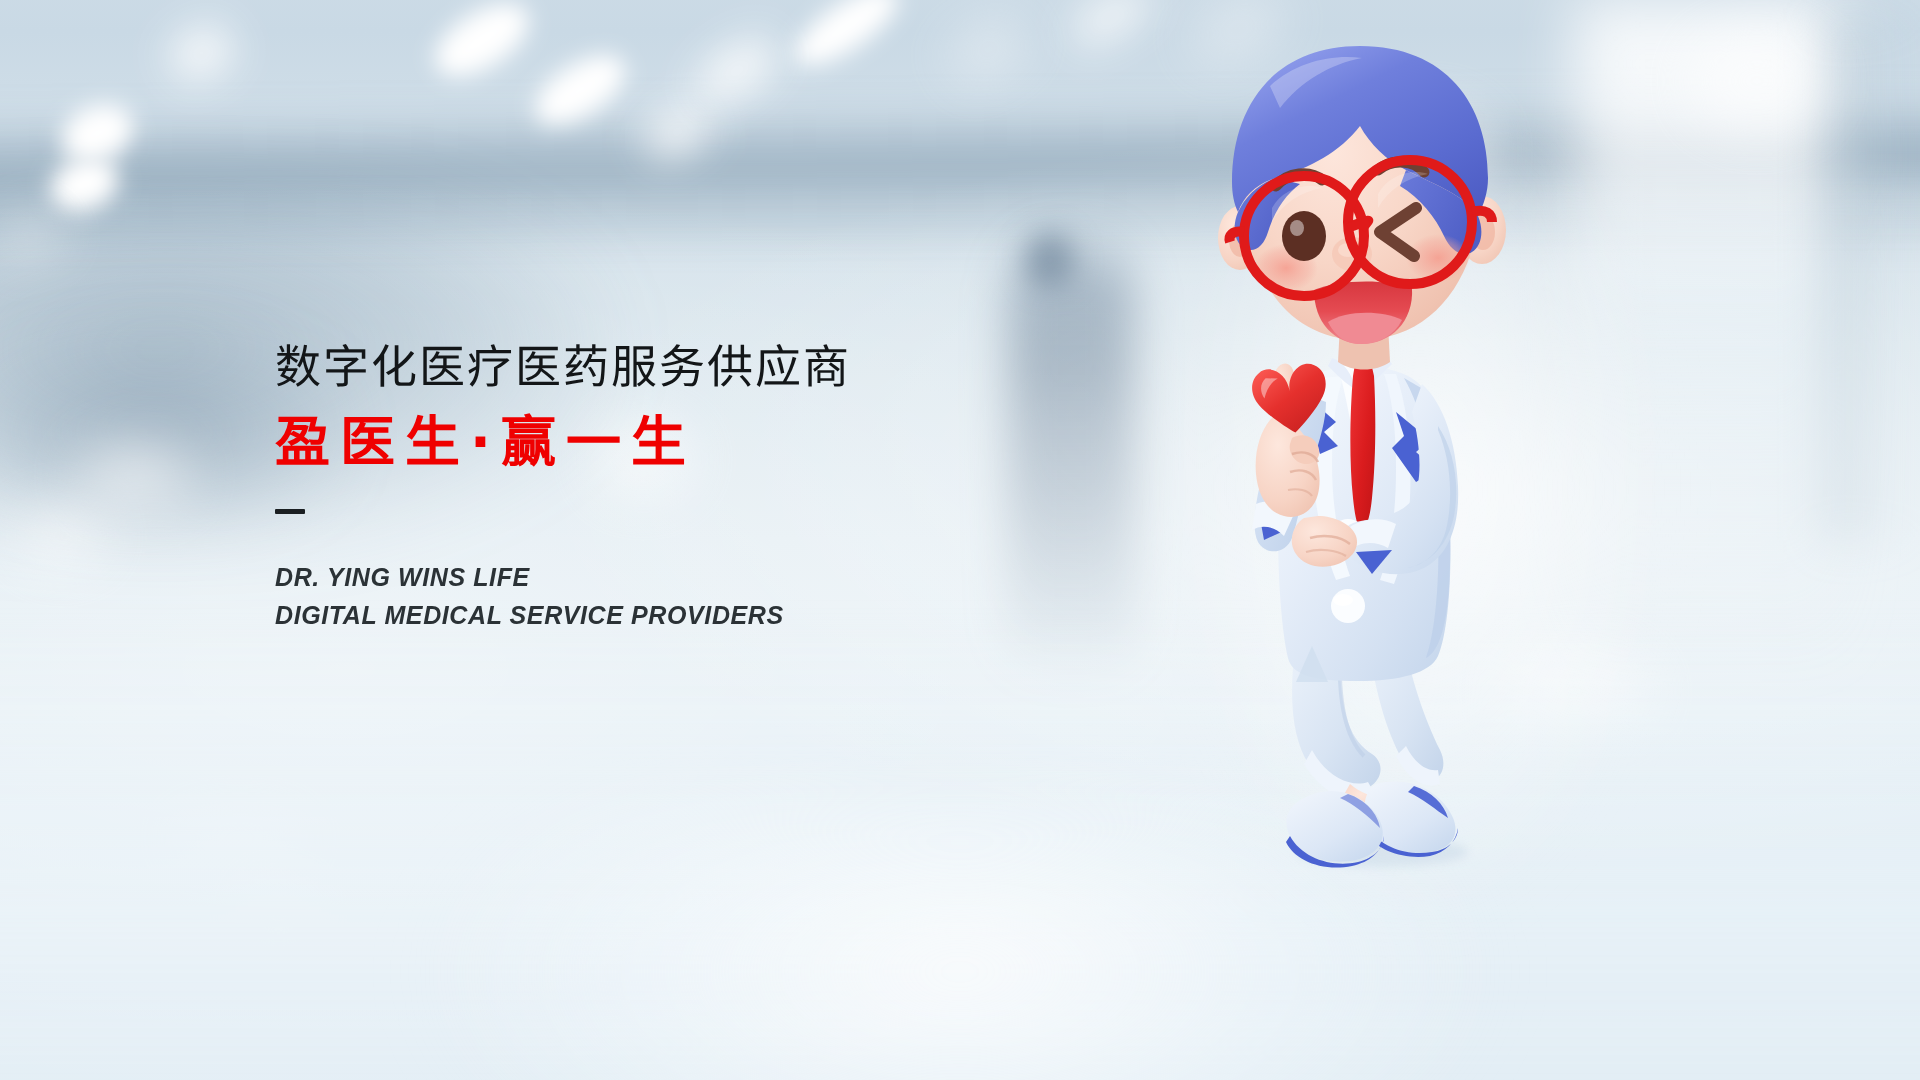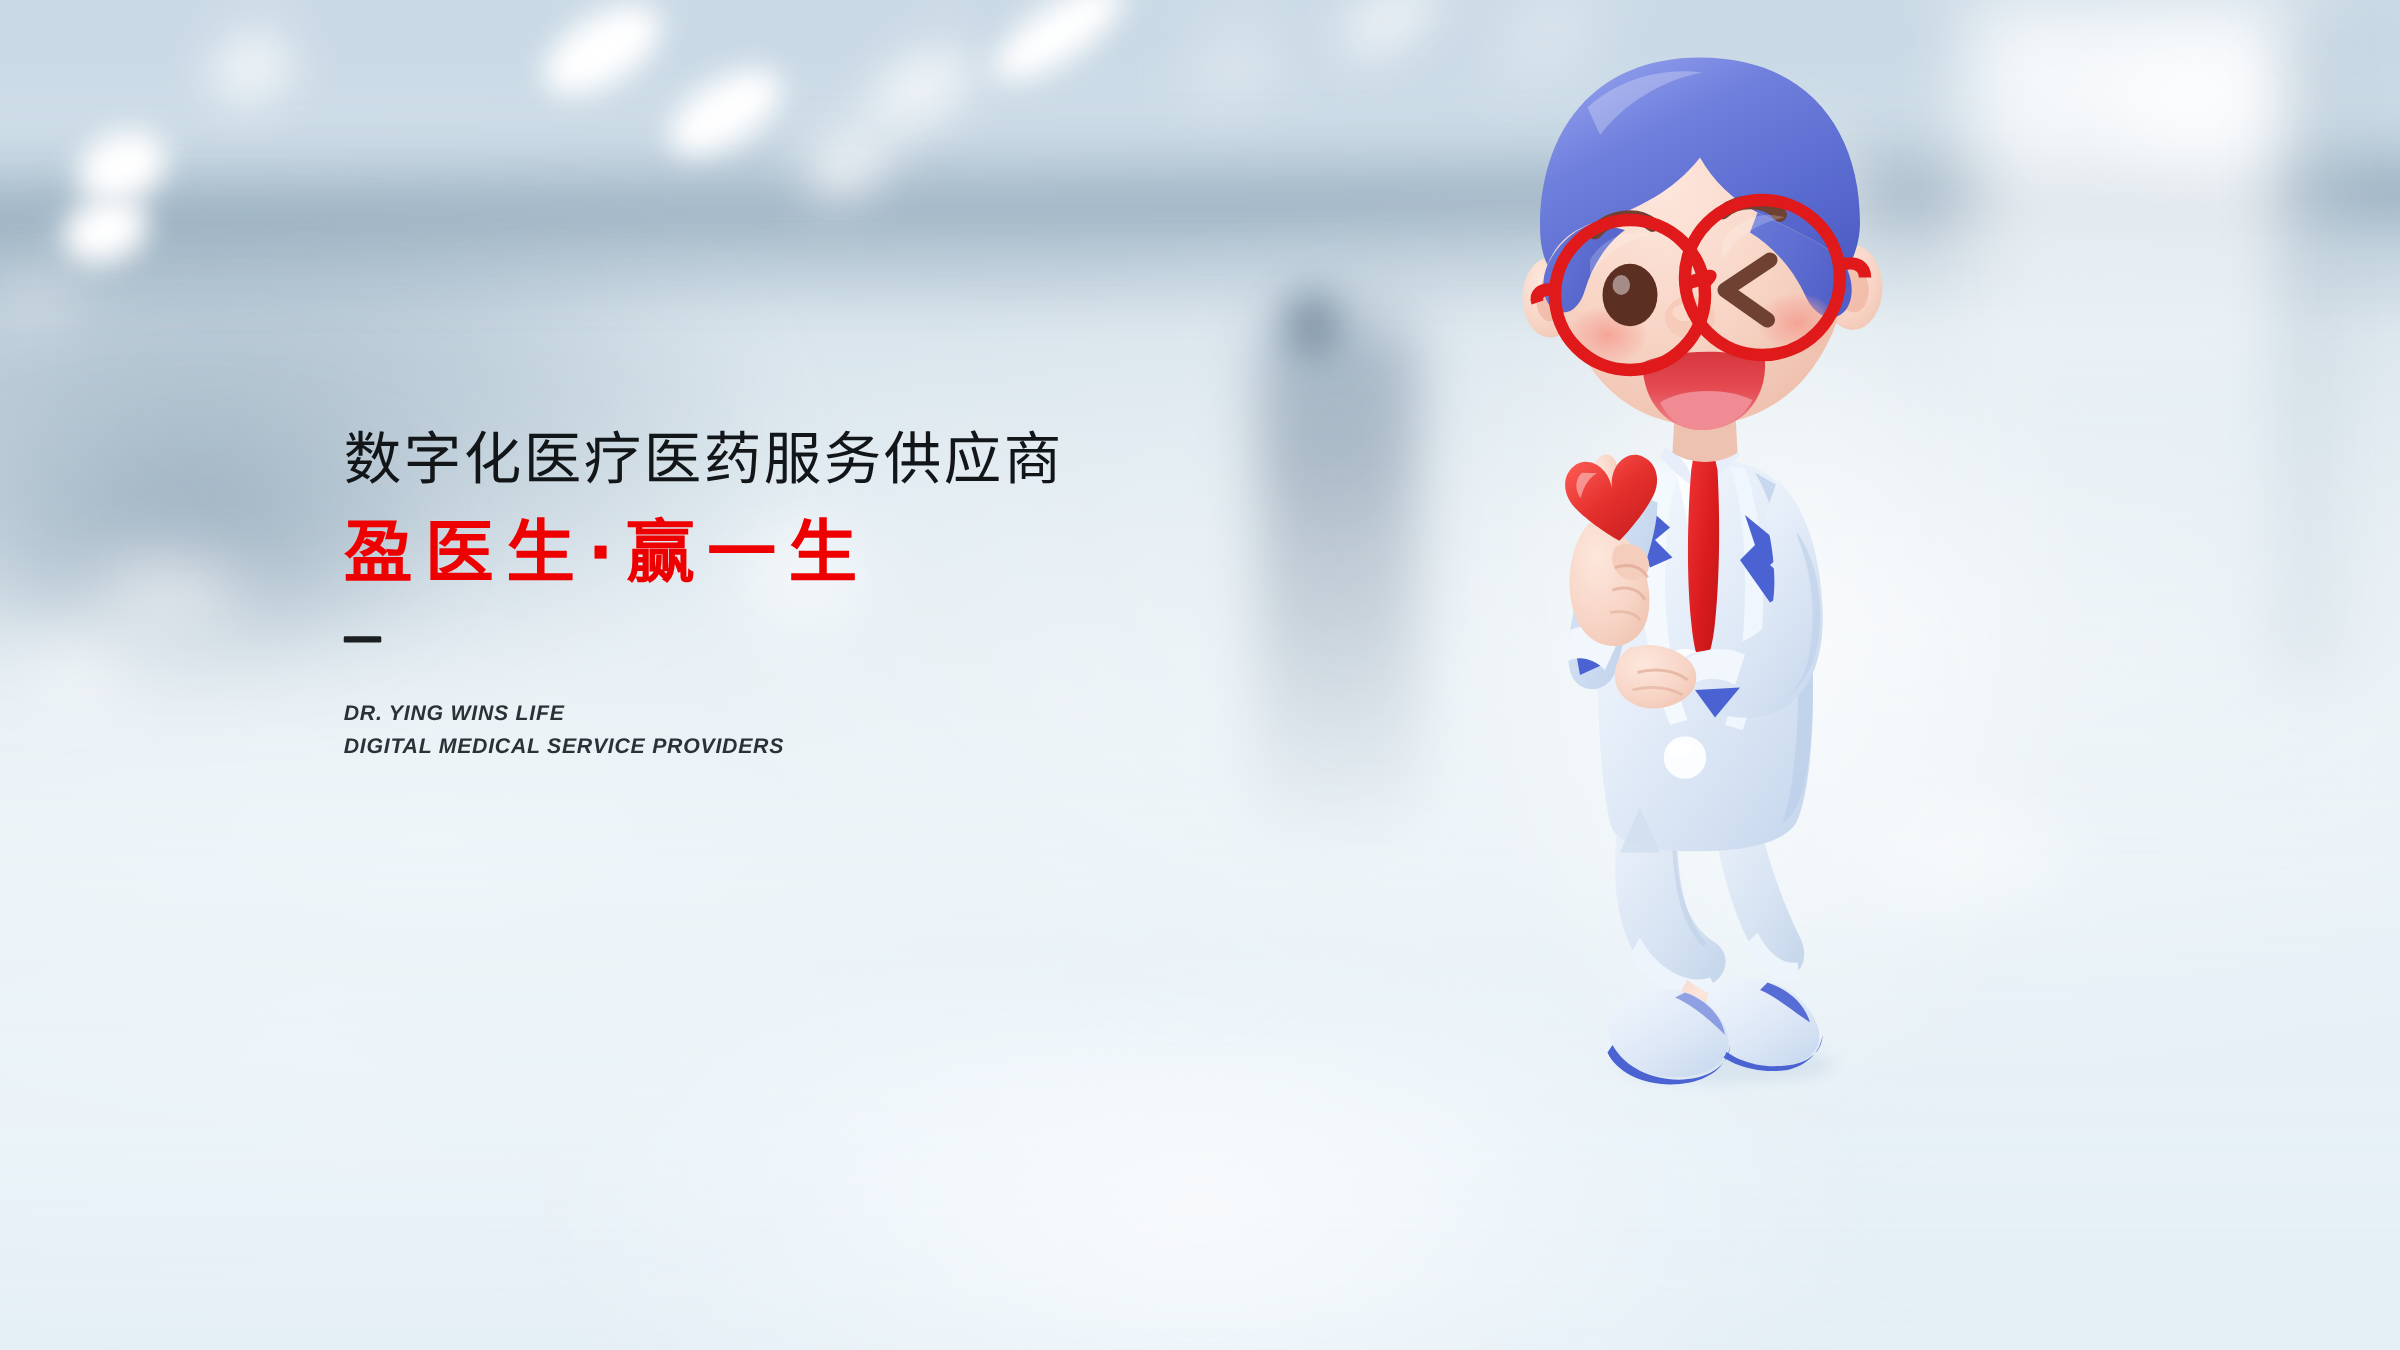--- a/index.html
+++ b/index.html
@@ -225,21 +225,21 @@
     width: 30px;
     height: 5px;
     background: #1b1f22;
     border-radius: 1px;
   }
   .en-lines {
     margin-top: 44px;
     color: #2b3236;
   }
   .en-line {
-    font-size: 17px;
+    font-size: 25px;
     line-height: 1.52;
     font-style: italic;
     font-weight: 600;
     letter-spacing: .6px;
     white-space: nowrap;
     font-family: "Liberation Sans", "DejaVu Sans", sans-serif;
   }
 
   
   .mascot {

